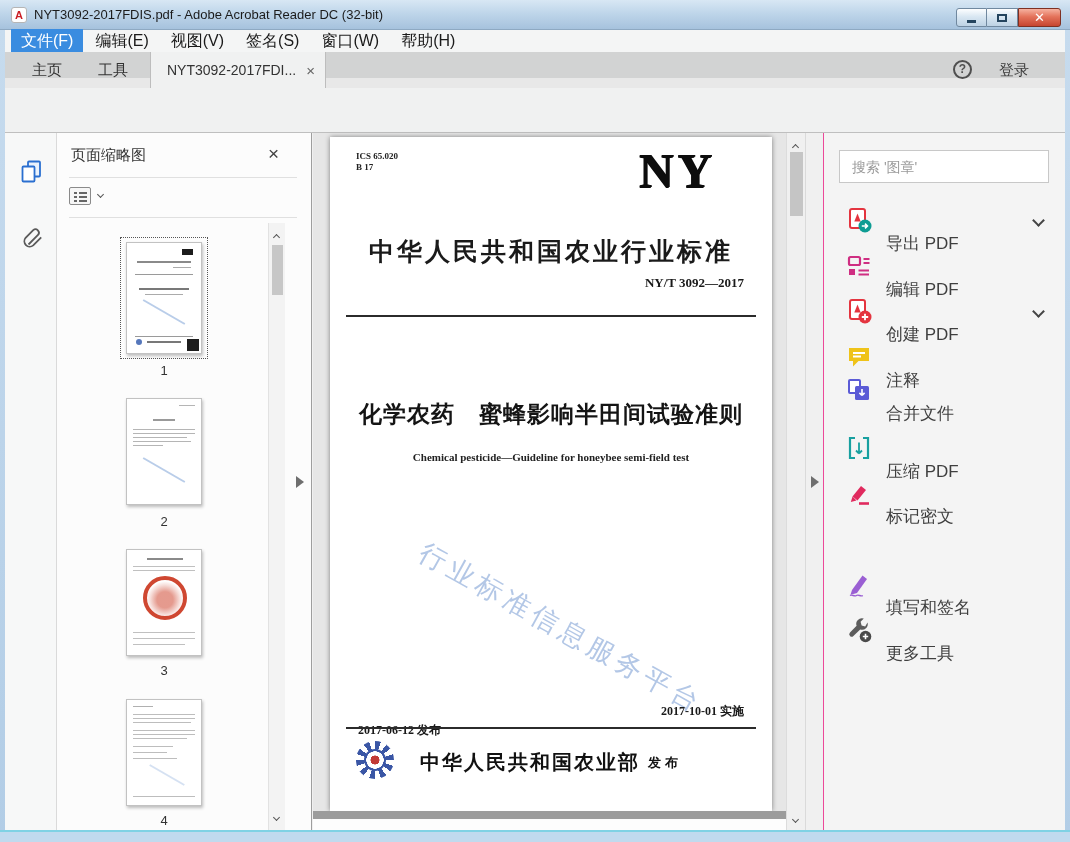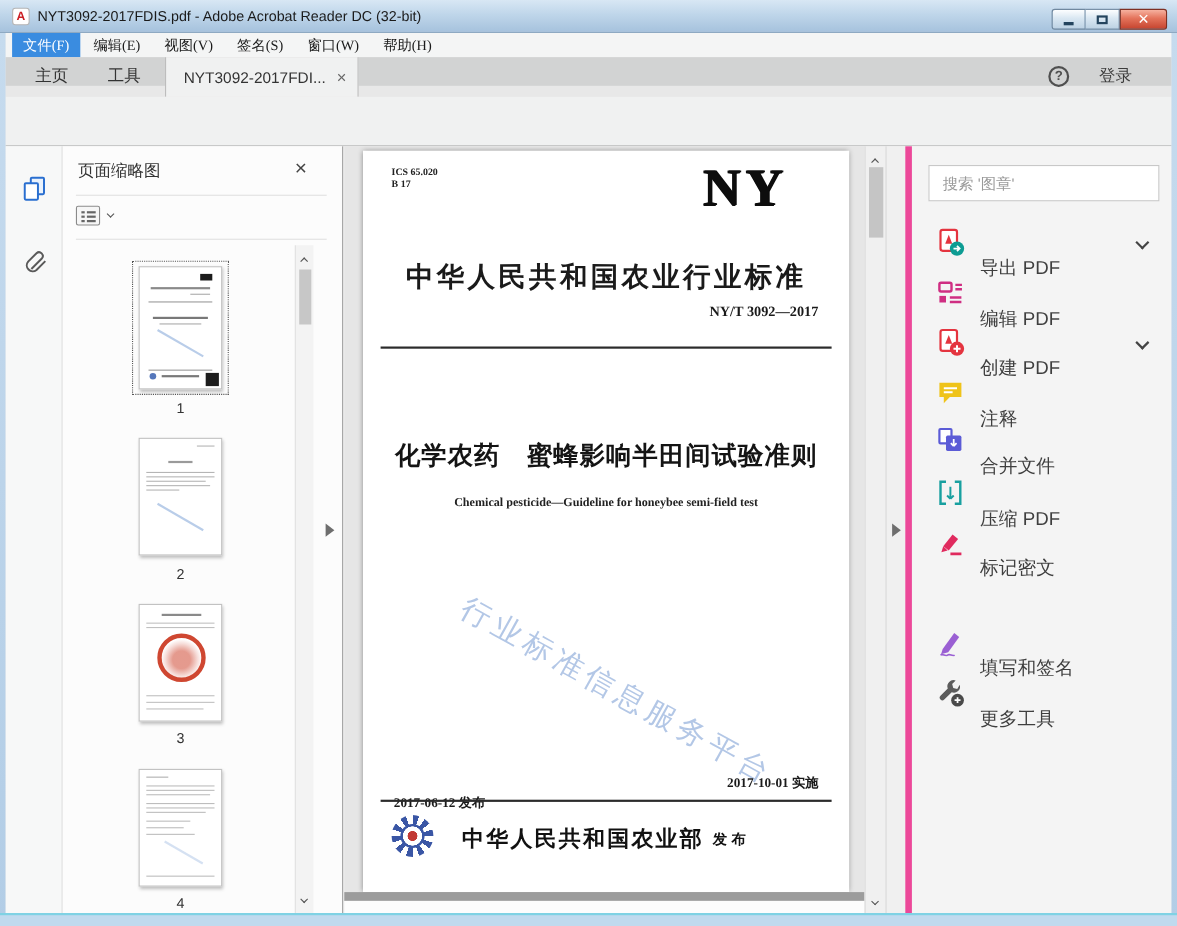--- a/index.html
+++ b/index.html
@@ -27,21 +27,21 @@
   .glyph-max { width:10px; height:8px; border:2px solid #24445e; }
   .border-l, .border-r { position:absolute; top:30px; bottom:0; width:5px;
     background:linear-gradient(#c6dbee, #b2cde6); }
   .border-l { left:0; } .border-r { right:0; }
   .border-b { position:absolute; left:0; right:0; bottom:0; height:12px;
     background:#c0daee; border-top:2px solid #7fd2e4; }
 
   
   .menubar { position:absolute; left:5px; right:5px; top:30px; height:22px; background:#f4f5f5;
     display:flex; align-items:center; padding-left:6px; }
-  .menu-item { font-size:13px; color:#1a1a1a; padding:2px 10px; margin-right:2px;font-family:Liberation Serif, serif; }
+  .menu-item { font-size:16px; color:#1a1a1a; padding:2px 10px; margin-right:2px; }
   .menu-item.active { background:#3a8ce0; color:#fff; }
 
   
   .tabbar { position:absolute; left:5px; right:5px; top:52px; height:26px; background:#d2d3d3; }
   .tab-plain { position:absolute; top:0; height:36px; line-height:36px; text-align:center;
     font-size:15px; color:#333; }
   .tab-doc { position:absolute; left:145px; top:0; width:176px; height:36px; background:#f0f1f1;
     border-left:1px solid #bdbdbd; border-right:1px solid #bdbdbd; display:flex; align-items:center;
     padding:0 10px 0 16px; font-size:14px; color:#333; }
   .tab-doc .x { margin-left:auto; color:#666; font-size:15px; }
@@ -123,21 +123,21 @@
   .pg-emblem i { position:absolute; left:8px; top:8px; width:22px; height:22px; border-radius:50%;
     background:radial-gradient(circle, #c23a35 0 28%, #fff 30% 55%, #3a56a5 57% 100%); }
   .pg-pub { position:absolute; left:0; right:0; top:612px; text-align:center; font-size:20px;
     font-weight:bold; letter-spacing:2px; color:#111; }
   .pg-pub small { font-size:13px; letter-spacing:4px; margin-left:8px; vertical-align:2px; }
 
   
   .mid-strip { position:absolute; left:800px; top:0; width:18px; height:100%; background:#f0f0f0;
     border-left:1px solid #dadada; }
   .right-panel { position:absolute; left:818px; top:0; width:242px; height:100%; background:#f4f4f4;
-    border-left:6px solid #ec4899; }
+    border-left:1px solid #ec4899; }
   .search-box { position:absolute; left:15px; top:17px; width:210px; height:33px; border:1px solid #c8c8c8;
     background:#fff; font-size:14px; color:#333; padding:0 12px; font-family:inherit; }
   .search-box::placeholder { color:#9a9a9a; }
   .r-row { position:absolute; left:0; width:100%; height:46px; display:flex; align-items:center; }
   .r-ic { width:26px; height:26px; margin-left:22px; flex:none; }
   .r-label { font-size:17px; color:#3f3f3f; margin-left:14px;margin-top:46px; }
   .r-chev { position:absolute; right:22px; width:9px; height:9px; border-right:2px solid #444;
     border-bottom:2px solid #444; transform:rotate(45deg); }
   svg { display:block; }
 </style>
@@ -471,21 +471,21 @@
       </div>
 
       <div class="r-row" style="top:201px;">
         <svg class="r-ic" viewBox="0 0 26 26">
             <path d="M3 4h20v13H12.5L7 22.5V17H3z" fill="#efc319"></path>
             <path d="M7 9h12M7 12.5h8" stroke="#fff" stroke-width="1.8"></path>
           </svg>
         <span class="r-label">注释</span>
       </div>
 
-      <div class="r-row" style="top:244px;text-align:right;">
+      <div class="r-row" style="top:234px;text-align:right;">
         <svg class="r-ic" viewBox="0 0 26 26">
             <rect x="3" y="3" width="11" height="13" rx="1" fill="#fff" stroke-width="2" stroke="#5b5bd6"></rect>
             <rect x="9" y="9" width="14" height="14" rx="1.5" fill="#5b5bd6"></rect>
             <path d="M16 12v6.5m0 0l-2.6-2.6m2.6 2.6l2.6-2.6" fill="none" stroke="#fff" stroke-width="1.6"></path>
           </svg>
         <span class="r-label">合并文件</span>
       </div>
 
       <div class="r-row" style="top:292px;text-align:right;">
         <svg class="r-ic" viewBox="0 0 26 26">

